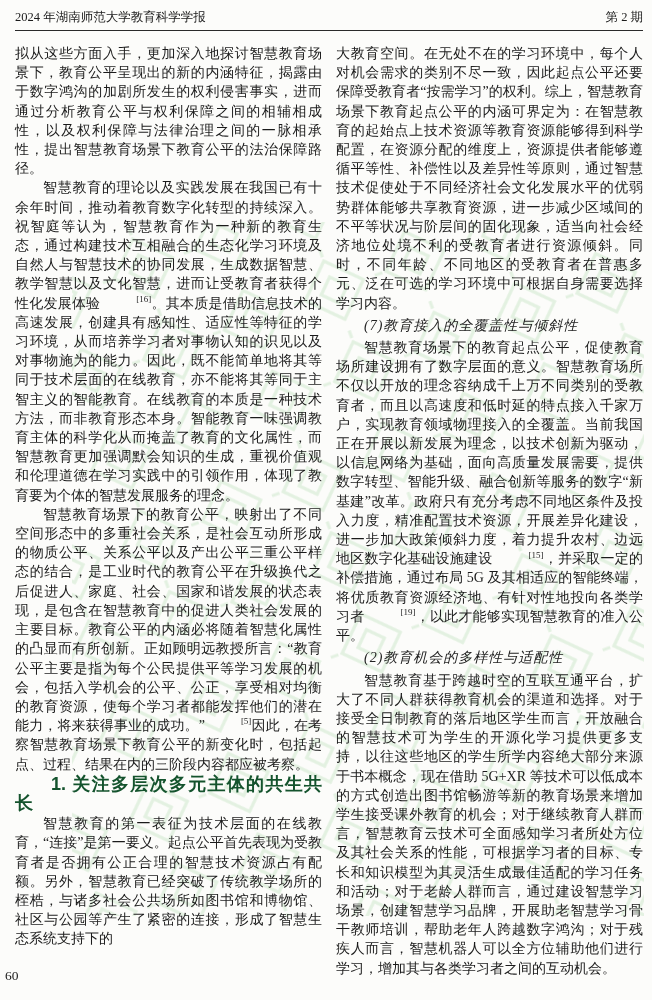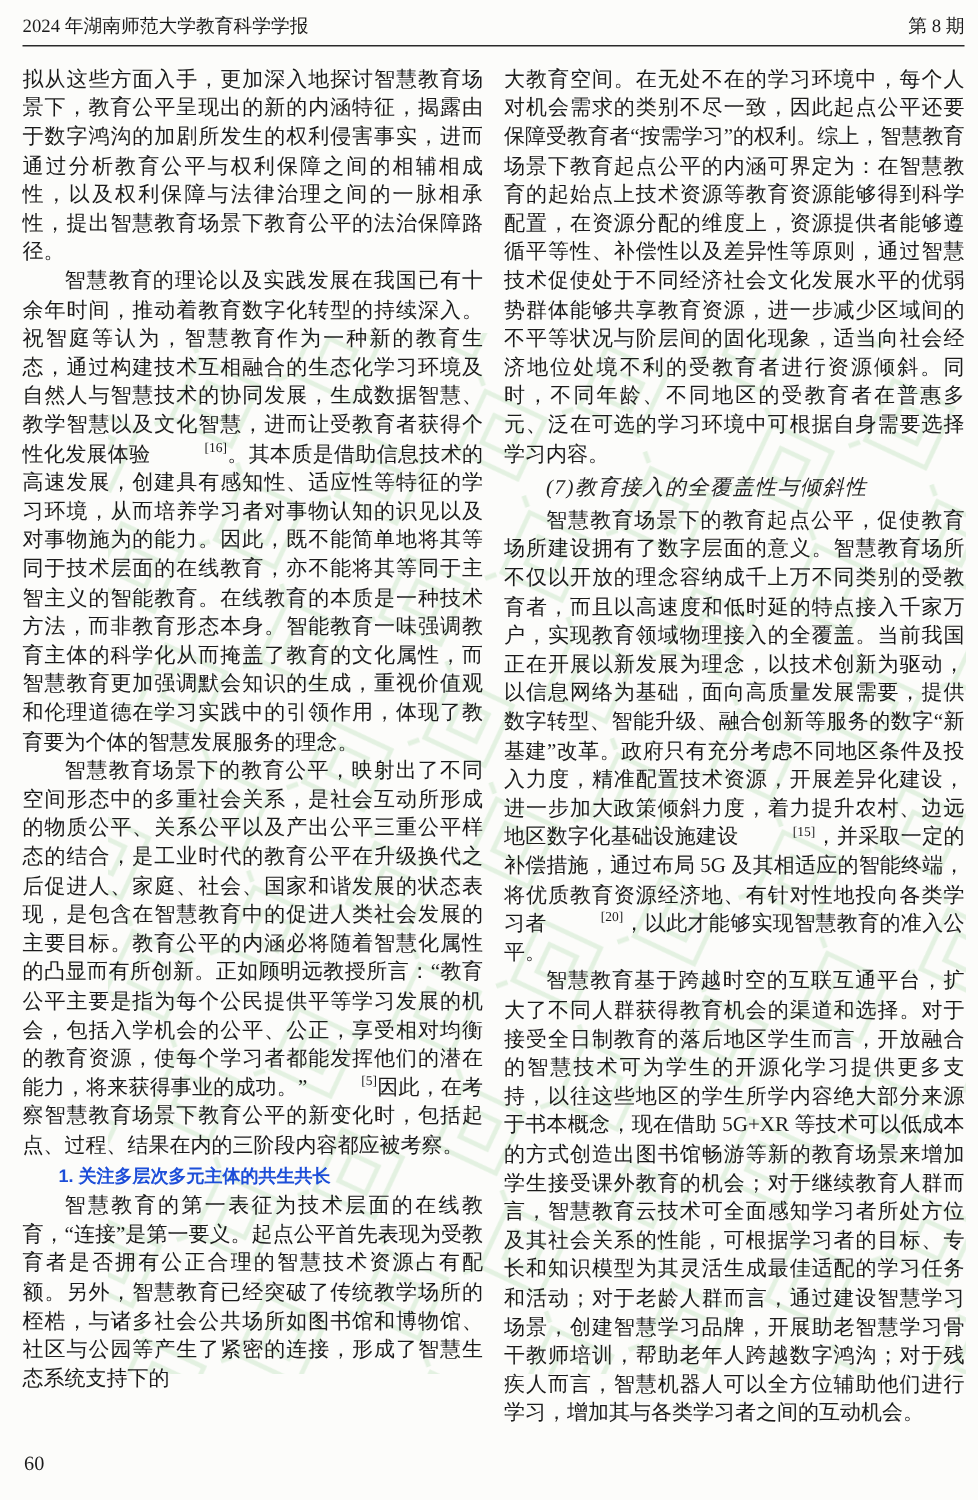--- a/index.html
+++ b/index.html
@@ -27,30 +27,30 @@
   .col{flex:1;min-width:0;text-align:justify;font-size:14px;line-height:19.2px;}
   .col p{margin:0;text-indent:2em;}
   .col p.cont{text-indent:0;}
   h2.sec{
     font-family:"Liberation Sans","DejaVu Sans",sans-serif;
     font-weight:700;font-size:17.5px;line-height:26px;color:#111;
     margin:9px 0 7px;text-indent:2em;text-align:justify;letter-spacing:0.5px;
   }
   h3.sub{
     font-family:"Liberation Sans","DejaVu Sans",sans-serif;
-    font-weight:700;font-size:12px;line-height:19.2px;color:#1d4ed8;
+    font-weight:700;font-size:18px;line-height:19.2px;color:#14532d;
     margin:1px 0;text-indent:2em;
   }
   h4.kai{
     font-weight:400;font-style:italic;font-size:14px;line-height:19.2px;
     margin:3px 0;text-indent:2em;letter-spacing:1px;color:#222;
   }
   sup{font-size:9px;line-height:0;vertical-align:super;letter-spacing:0;padding-left:36px;}
   .page-footer{
-    position:absolute;left:16px;bottom:16px;font-size:13.5px;z-index:1;
+    position:absolute;left:5px;bottom:16px;font-size:13.5px;z-index:1;
   }
 </style>
 </head>
 <body>
 
 <div class="page">
 
   <svg class="watermark" width="652" height="1000" viewBox="0 0 652 1000" aria-hidden="true">
     <defs>
       <pattern id="wm" width="86" height="86" patternUnits="userSpaceOnUse" patternTransform="rotate(-20)">
@@ -60,37 +60,38 @@
           <path d="M43 0 L43 8 M0 43 L8 43"></path>
         </g>
       </pattern>
     </defs>
     <rect x="72" y="222" width="572" height="694" fill="url(#wm)" opacity="0.55"></rect>
   </svg>
 
   <header class="page-header">
     <span>2024 年</span>
     <span class="mid">湖南师范大学教育科学学报</span>
-    <span>第 8 期</span>
+    <span>第 2 期</span>
   </header>
   <div class="header-rule"></div>
 
   <main class="columns content">
     <section class="col">
       <p class="cont">拟从这些方面入手，更加深入地探讨智慧教育场景下，教育公平呈现出的新的内涵特征，揭露由于数字鸿沟的加剧所发生的权利侵害事实，进而通过分析教育公平与权利保障之间的相辅相成性，以及权利保障与法律治理之间的一脉相承性，提出智慧教育场景下教育公平的法治保障路径。</p>
       <p>智慧教育的理论以及实践发展在我国已有十余年时间，推动着教育数字化转型的持续深入。祝智庭等认为，智慧教育作为一种新的教育生态，通过构建技术互相融合的生态化学习环境及自然人与智慧技术的协同发展，生成数据智慧、教学智慧以及文化智慧，进而让受教育者获得个性化发展体验<sup>[16]</sup>。其本质是借助信息技术的高速发展，创建具有感知性、适应性等特征的学习环境，从而培养学习者对事物认知的识见以及对事物施为的能力。因此，既不能简单地将其等同于技术层面的在线教育，亦不能将其等同于主智主义的智能教育。在线教育的本质是一种技术方法，而非教育形态本身。智能教育一味强调教育主体的科学化从而掩盖了教育的文化属性，而智慧教育更加强调默会知识的生成，重视价值观和伦理道德在学习实践中的引领作用，体现了教育要为个体的智慧发展服务的理念。</p>
       <p>智慧教育场景下的教育公平，映射出了不同空间形态中的多重社会关系，是社会互动所形成的物质公平、关系公平以及产出公平三重公平样态的结合，是工业时代的教育公平在升级换代之后促进人、家庭、社会、国家和谐发展的状态表现，是包含在智慧教育中的促进人类社会发展的主要目标。教育公平的内涵必将随着智慧化属性的凸显而有所创新。正如顾明远教授所言：“教育公平主要是指为每个公民提供平等学习发展的机会，包括入学机会的公平、公正，享受相对均衡的教育资源，使每个学习者都能发挥他们的潜在能力，将来获得事业的成功。”<sup>[5]</sup>因此，在考察智慧教育场景下教育公平的新变化时，包括起点、过程、结果在内的三阶段内容都应被考察。</p>
       <h3 class="sub">1. 关注多层次多元主体的共生共长</h3>
       <p>智慧教育的第一表征为技术层面的在线教育，“连接”是第一要义。起点公平首先表现为受教育者是否拥有公正合理的智慧技术资源占有配额。另外，智慧教育已经突破了传统教学场所的桎梏，与诸多社会公共场所如图书馆和博物馆、社区与公园等产生了紧密的连接，形成了智慧生态系统支持下的</p>
     </section>
 
     <section class="col">
       <p class="cont">大教育空间。在无处不在的学习环境中，每个人对机会需求的类别不尽一致，因此起点公平还要保障受教育者“按需学习”的权利。综上，智慧教育场景下教育起点公平的内涵可界定为：在智慧教育的起始点上技术资源等教育资源能够得到科学配置，在资源分配的维度上，资源提供者能够遵循平等性、补偿性以及差异性等原则，通过智慧技术促使处于不同经济社会文化发展水平的优弱势群体能够共享教育资源，进一步减少区域间的不平等状况与阶层间的固化现象，适当向社会经济地位处境不利的受教育者进行资源倾斜。同时，不同年龄、不同地区的受教育者在普惠多元、泛在可选的学习环境中可根据自身需要选择学习内容。</p>
       <h4 class="kai">(7)教育接入的全覆盖性与倾斜性</h4>
-      <p>智慧教育场景下的教育起点公平，促使教育场所建设拥有了数字层面的意义。智慧教育场所不仅以开放的理念容纳成千上万不同类别的受教育者，而且以高速度和低时延的特点接入千家万户，实现教育领域物理接入的全覆盖。当前我国正在开展以新发展为理念，以技术创新为驱动，以信息网络为基础，面向高质量发展需要，提供数字转型、智能升级、融合创新等服务的数字“新基建”改革。政府只有充分考虑不同地区条件及投入力度，精准配置技术资源，开展差异化建设，进一步加大政策倾斜力度，着力提升农村、边远地区数字化基础设施建设<sup>[15]</sup>，并采取一定的补偿措施，通过布局 5G 及其相适应的智能终端，将优质教育资源经济地、有针对性地投向各类学习者<sup>[20]</sup>，以此才能够实现智慧教育的准入公平。</p>
+      <p>智慧教育场景下的教育起点公平，促使教育场所建设拥有了数字层面的意义。智慧教育场所不仅以开放的理念容纳成千上万不同类别的受教育者，而且以高速度和低时延的特点接入千家万户，实现教育领域物理接入的全覆盖。当前我国正在开展以新发展为理念，以技术创新为驱动，以信息网络为基础，面向高质量发展需要，提供数字转型、智能升级、融合创新等服务的数字“新基建”改革。政府只有充分考虑不同地区条件及投入力度，精准配置技术资源，开展差异化建设，进一步加大政策倾斜力度，着力提升农村、边远地区数字化基础设施建设<sup>[15]</sup>，并采取一定的补偿措施，通过布局 5G 及其相适应的智能终端，将优质教育资源经济地、有针对性地投向各类学习者<sup>[19]</sup>，以此才能够实现智慧教育的准入公平。</p>
+      <h4 class="kai">(2)教育机会的多样性与适配性</h4>
       <p>智慧教育基于跨越时空的互联互通平台，扩大了不同人群获得教育机会的渠道和选择。对于接受全日制教育的落后地区学生而言，开放融合的智慧技术可为学生的开源化学习提供更多支持，以往这些地区的学生所学内容绝大部分来源于书本概念，现在借助 5G+XR 等技术可以低成本的方式创造出图书馆畅游等新的教育场景来增加学生接受课外教育的机会；对于继续教育人群而言，智慧教育云技术可全面感知学习者所处方位及其社会关系的性能，可根据学习者的目标、专长和知识模型为其灵活生成最佳适配的学习任务和活动；对于老龄人群而言，通过建设智慧学习场景，创建智慧学习品牌，开展助老智慧学习骨干教师培训，帮助老年人跨越数字鸿沟；对于残疾人而言，智慧机器人可以全方位辅助他们进行学习，增加其与各类学习者之间的互动机会。</p>
     </section>
   </main>
 
   <footer class="page-footer">
     <span>60</span>
   </footer>
 
 </div>
 

